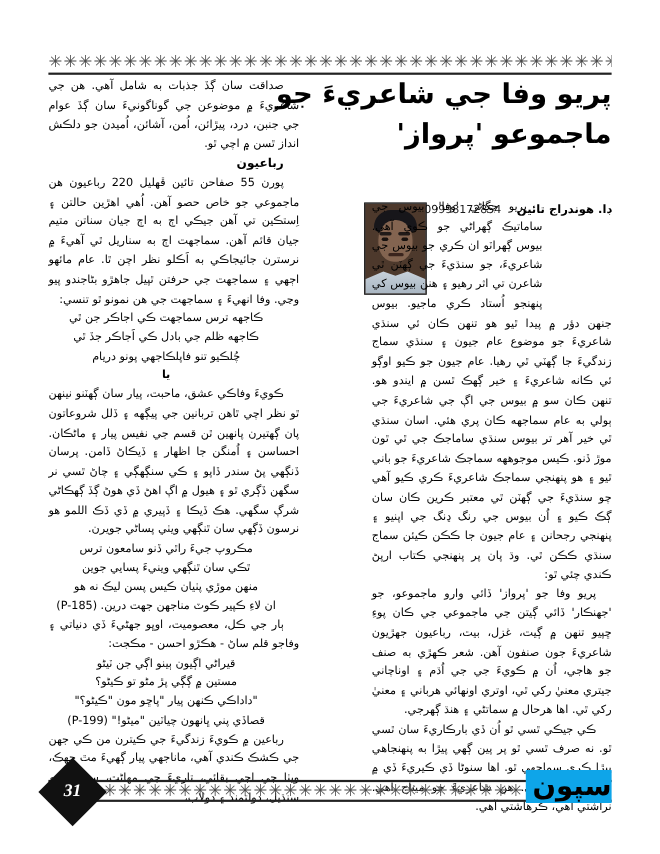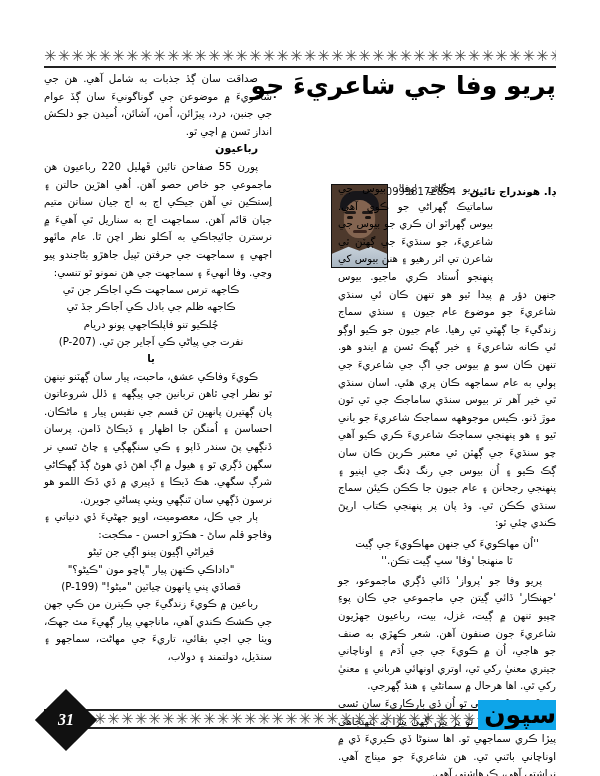--- a/index.html
+++ b/index.html
@@ -259,20 +259,21 @@
 </head>
 <body>
 
 <div class="page">
 
   <div class="deco-band top" id="deco-top">✳✳✳✳✳✳✳✳✳✳✳✳✳✳✳✳✳✳✳✳✳✳✳✳✳✳✳✳✳✳✳✳✳✳✳✳✳✳✳✳✳✳✳✳✳✳</div>
   <div class="rule top-rule"></div>
 
   <div class="title-block">
     <div class="title-line">پريو وفا جي شاعريءَ جو</div>
+    <div class="title-line">ماجموعو 'پرواز'</div>
   </div>
 
   <div class="byline">
     <span class="byline-name">ڊا. هوندراج تائين</span>
     <span class="byline-phone">(M) 09998172854</span>
   </div>
 
   <div class="author-photo">
     <div class="hair"></div>
     <div class="face"></div>
@@ -280,53 +281,55 @@
     <div class="brow-r"></div>
     <div class="eye-l"></div>
     <div class="eye-r"></div>
     <div class="mouth"></div>
     <div class="shirt"></div>
   </div>
 
   <div class="col col-right">
     <div class="photo-float"></div>
     <p>پريو چڳاڻي 'وفا'، بيوس جي ساماتيڪ ڳهراڻي جو ڪوي آهي. بيوس ڳهراٽو ان ڪري جو بيوس جي شاعريءَ، جو سنڌيءَ جي ڳهٽن ٿي شاعرن تي اثر رهيو ۽ هنن بيوس کي پنهنجو اُستاد ڪري ماجيو. بيوس جنهن دؤر ۾ پيدا ٿيو هو تنهن ڪان ئي سنڌي شاعريءَ جو موضوع عام جيون ۽ سنڌي سماج زندگيءَ جا ڳهٽي ٿي رهيا. عام جيون جو ڪيو اوڳو ئي ڪانه شاعريءَ ۽ خير ڳهڪ ٿسن ۾ ايندو هو. تنهن ڪان سو ۾ بيوس جي اڳ جي شاعريءَ جي ٻولي به عام سماجهه ڪان پري هئي. اسان سنڌي ٿي خير آهر تر بيوس سنڌي ساماجڪ جي ٿي ٿون موڙ ڏنو. ڪيس موجوههه سماجڪ شاعريءَ جو باني ٿيو ۽ هو پنهنجي سماجڪ شاعريءَ ڪري ڪيو آهي چو سنڌيءَ جي ڳهٽن ٿي معتبر ڪرين ڪان سان ڳڪ ڪيو ۽ اُن بيوس جي رنگ ڍنگ جي اپنيو ۽ پنهنجي رجحانن ۽ عام جيون جا ڪڪن ڪيئن سماج سنڌي ڪڪن ٿي. وڌ پان پر پنهنجي ڪتاب ارپڻ ڪندي چئي ٿو:</p>
-    <div class="quote">
-      <span class="ln">''اُن مهاڪويءَ کي جنهن مهاڪويءَ جي ڳيت</span>
-      <span class="ln">ٿا منهنجا 'وفا' سڀ ڳيت تڪن.''</span>
-    </div>
-    <p>پريو وفا جو 'پرواز' ڏائي ڏڳري ماجموعو، جو 'جهنڪار' ڏائي ڳيتن جي ماجموعي جي ڪان پوءِ ڇپيو تنهن ۾ ڳيت، غزل، بيت، رباعيون جهڙيون شاعريءَ جون صنفون آهن. شعر ڪهڙي به صنف جو هاجي، اُن ۾ ڪويءَ جي جي اُڌم ۽ اوناچاني جيتري معنيٰ رکي ٿي، اوتري اونهائي هرباني ۽ معنيٰ رکي ٿي. اها هرحال ۾ سماتڻي ۽ هنڌ ڳهرجي.</p>
+    <p>پريو وفا جو 'پرواز' ڏائي وارو ماجموعو، جو 'جهنڪار' ڏائي ڳيتن جي ماجموعي جي ڪان پوءِ ڇپيو تنهن ۾ ڳيت، غزل، بيت، رباعيون جهڙيون شاعريءَ جون صنفون آهن. شعر ڪهڙي به صنف جو هاجي، اُن ۾ ڪويءَ جي جي اُڌم ۽ اوناچاني جيتري معنيٰ رکي ٿي، اوتري اونهائي هرباني ۽ معنيٰ رکي ٿي. اها هرحال ۾ سماتڻي ۽ هنڌ ڳهرجي.</p>
     <p>ڪي جيڪي ٿسي ٿو اُن ڏي بارڪاريءَ سان ٿسي ٿو. نه صرف ٿسي ٿو پر پين ڳهي پيڙا به پنهنجاهي پيڙا ڪري سماجهي ٿو. اها سنوڻا ڏي ڪيريءَ ڏي ۾ اوناچاني باٿني ٿي. هن شاعريءَ جو ميناج آهي. نراشتي آهي، ڪرهاشتي آهي.</p>
 
   </div>
 
   <div class="col col-left">
     <p>صداقت سان ڳڏ جذبات به شامل آهي. هن جي شاعريءَ ۾ موضوعن جي گوناگونيءَ سان ڳڏ عوام جي جنبن، درد، پيڙائن، اُمن، آشائن، اُميدن جو دلڪش انداز ٿسن ۾ اچي ٿو.</p>
 
     <p class="section-head">رباعيون</p>
 
     <p>پورن 55 صفاحن تائين ڦهليل 220 رباعيون هن ماجموعي جو خاص حصو آهن. اُهي اهڙين حالتن ۽ اِستڪين تي آهن جيڪي اڄ به اڄ جيان سناتن متيم جيان قائم آهن. سماجهت اڄ به سناريل ٿي آهيءَ ۾ نرسترن جائيجاڪي به اَڪلو نظر اچن ٿا. عام مائهو اڄهي ۽ سماجهت جي حرفتن ٿپيل جاهڙو بڻاجندو پيو وڃي. وفا انهيءَ ۽ سماجهت جي هن نمونو ٿو تنسي:</p>
 
     <p class="verse">
       <span class="ln">ڪاجهه ترس سماجهت ڪي اجاڪر جن ٿي</span>
       <span class="ln">ڪاجهه ظلم جي بادل ڪي اَجاڪر جڏ ٿي</span>
       <span class="ln">چُلڪيو تنو فاپلڪاجهي پونو دريام</span>
-      <span class="ln"><span>نفرت جي پياڻي ڪي اَجاير جن ٿي.</span> <span class="ref">(P-207)</span></span>
     </p>
 
     <p class="center-word">يا</p>
 
 
     <p>ڪويءَ وفاڪي عشق، ماحبت، پيار سان ڳهٽنو نينهن ٿو نظر اچي ٿاهن تربانين جي پيڳهه ۽ ڏلل شروعاتون پان ڳهتيرن پانهين ٿن قسم جي نفيس پيار ۽ ماڻڪان. احساسن ۽ اُمنگن جا اظهار ۽ ڏيڪاڻ ڏامن. پرسان ڏنڳهي پڻ سندر ڏاپو ۽ ڪي سنڳهڳي ۽ چاڻ ٿسي نر سگهن ڏڳري ٿو ۽ هيول ۾ اڳ اهڻ ڏي هوڻ ڳڏ ڳهڪاڻي شرڳ سگهي. هڪ ڏيڪا ۽ ڏپيري ۾ ڏي ڏڪ اللمو هو نرسون ڏڳهي سان ٿنڳهي ويٺي پساڻي جويرن.</p>
 
+    <p class="verse">
+      <span class="ln">مڪروپ جيءَ راٿي ڏنو سامعون ترس</span>
+      <span class="ln">ٿڪي سان ٿنڳهي وينيءَ پسايي جوين</span>
+      <span class="ln">منهن موڙي پٺيان ڪيس پسن ليڪ نه هو</span>
+      <span class="ln"><span>ان لاءِ ڪپير ڪوٽ مناجهن جهت درين.</span> <span class="ref">(P-185)</span></span>
+    </p>
 
     <p>ٻار جي ڪل، معصوميت، اوڀو جهڻيءَ ڏي دنياتي ۽ وفاجو قلم ساڻ - هڪڙو احسن - مڪجت:</p>
 
     <p class="verse">
       <span class="ln">قيراڻي اڳيون ٻينو اڳي جن ٽيڻو</span>
+      <span class="ln">مستين ۾ ڳڳي پڙ مڻو تو ڪيڻو؟</span>
       <span class="ln">"داداڪي ڪنهن پيار "پاڇو مون "ڪيڻو؟"</span>
       <span class="ln"><span>قصاڏي پني ڀانهون چياٽين "ميڻو!"</span> <span class="ref">(P-199)</span></span>
     </p>
 
     <p>رباعين ۾ ڪويءَ زندگيءَ جي ڪيترن من ڪي جهن جي ڪشڪ ڪندي آهي، ماناجهي پيار ڳهيءَ مٿ جهڪ، ويٺا جي اجي بقائي، تاريءَ جي مهاڻت، سماجهو ۽ سنڌيل، دولتمند ۽ دولاب،</p>
   </div>
 
   <div class="rule bottom-rule-a"></div>
   <div class="deco-band bottom" id="deco-bottom">✳✳✳✳✳✳✳✳✳✳✳✳✳✳✳✳✳✳✳✳✳✳✳✳✳✳✳✳✳✳✳✳✳✳</div>
   <div class="rule bottom-rule-b"></div>

